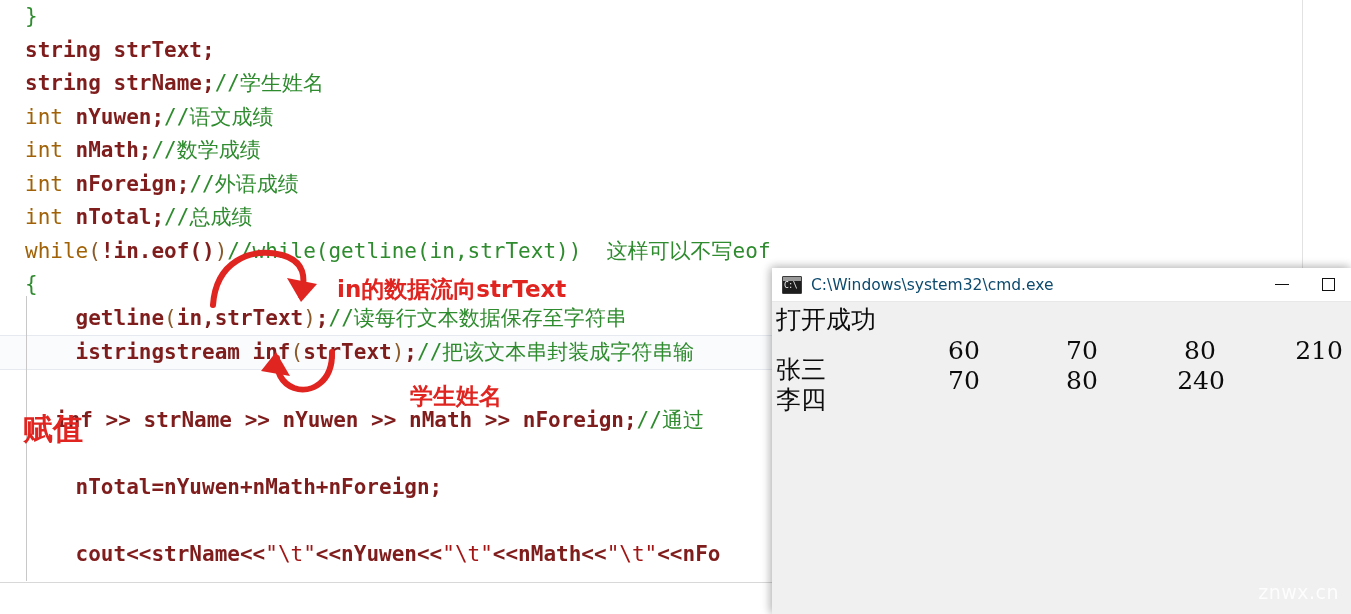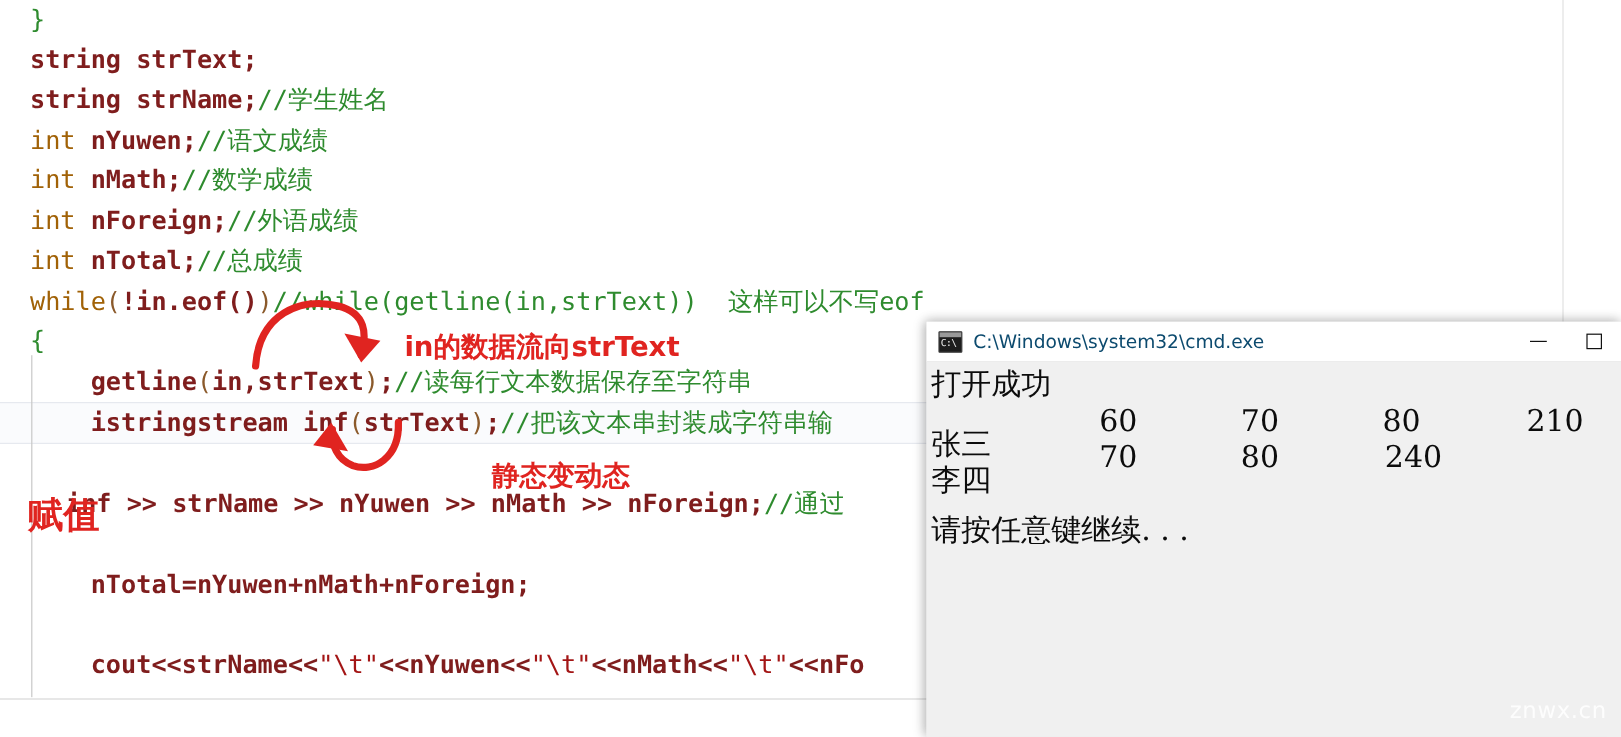--- a/index.html
+++ b/index.html
@@ -200,21 +200,21 @@
     font-family: "DejaVu Serif", "Liberation Serif", serif;
     font-size: 25px;
     line-height: 30.5px;
     color: #0c0c0c;
     white-space: pre;
     height: 30.5px;
   }
   .con-blank { height: 30.5px; }
   .con-row { display: flex; }
   .con-name { width: 118px; flex: none; margin-top: 19px; }
-  .con-num  { width: 118px; flex: none; text-align: left; padding-left: 22px; box-sizing: border-box; }
+  .con-num  { width: 118px; flex: none; text-align: center; padding-left: 22px; box-sizing: border-box; }
   .con-num.last { padding-left: 24px; }
 
   #watermark {
     position: absolute;
     right: 12px;
     bottom: 12px;
     font-size: 19px;
     font-family: "DejaVu Sans", "Liberation Sans", sans-serif;
     color: rgba(255,255,255,0.85);
     letter-spacing: 0.5px;
@@ -235,21 +235,21 @@
 <div id="annotations">
   <svg width="1351" height="614" style="position:absolute;left:0;top:0;">
 
     <path d="M 213,305 C 216,262 250,247 282,255 C 305,261 306,278 301,296" fill="none" stroke="#e02420" stroke-width="6" stroke-linecap="round"></path>
     <path d="M 301,302 L 287,278 L 317,284 Z" fill="#e02420"></path>
 
     <path d="M 332,352 C 333,382 311,394 294,388 C 281,383 276,371 277,358" fill="none" stroke="#e02420" stroke-width="6" stroke-linecap="round"></path>
     <path d="M 276,352 L 290,376 L 261,371 Z" fill="#e02420"></path>
   </svg>
   <div class="ann-text" id="ann-flow">in的数据流向strText</div>
-  <div class="ann-text" id="ann-static">静态变动态</div>
+  <div class="ann-text" id="ann-static">学生姓名</div>
   <div class="ann-text" id="ann-assign">赋值</div>
 </div>
 
 <div id="cmd-window">
   <div id="cmd-titlebar">
     <span id="cmd-icon">
       <span id="cmd-icon-text">C:\</span>
     </span>
     <span id="cmd-title">C:\Windows\system32\cmd.exe</span>
     <span class="win-btn" id="btn-minimize">
@@ -259,16 +259,15 @@
       <span class="glyph-max"></span>
     </span>
   </div>
   <div id="cmd-body">
     <div class="con-line">打开成功</div>
     <div id="console-rows">
         <div class="con-line con-row"><span class="con-name">张三</span><span class="con-num">60</span><span class="con-num">70</span><span class="con-num">80</span><span class="con-num last">210</span></div>
         <div class="con-line con-row"><span class="con-name">李四</span><span class="con-num">70</span><span class="con-num">80</span><span class="con-num last">240</span></div>
       </div>
     <div class="con-blank"></div>
-    <div class="con-line">请按任意键继续. . .</div>
     <div id="watermark">znwx.cn</div>
   </div>
 </div>
 
 </body></html>

